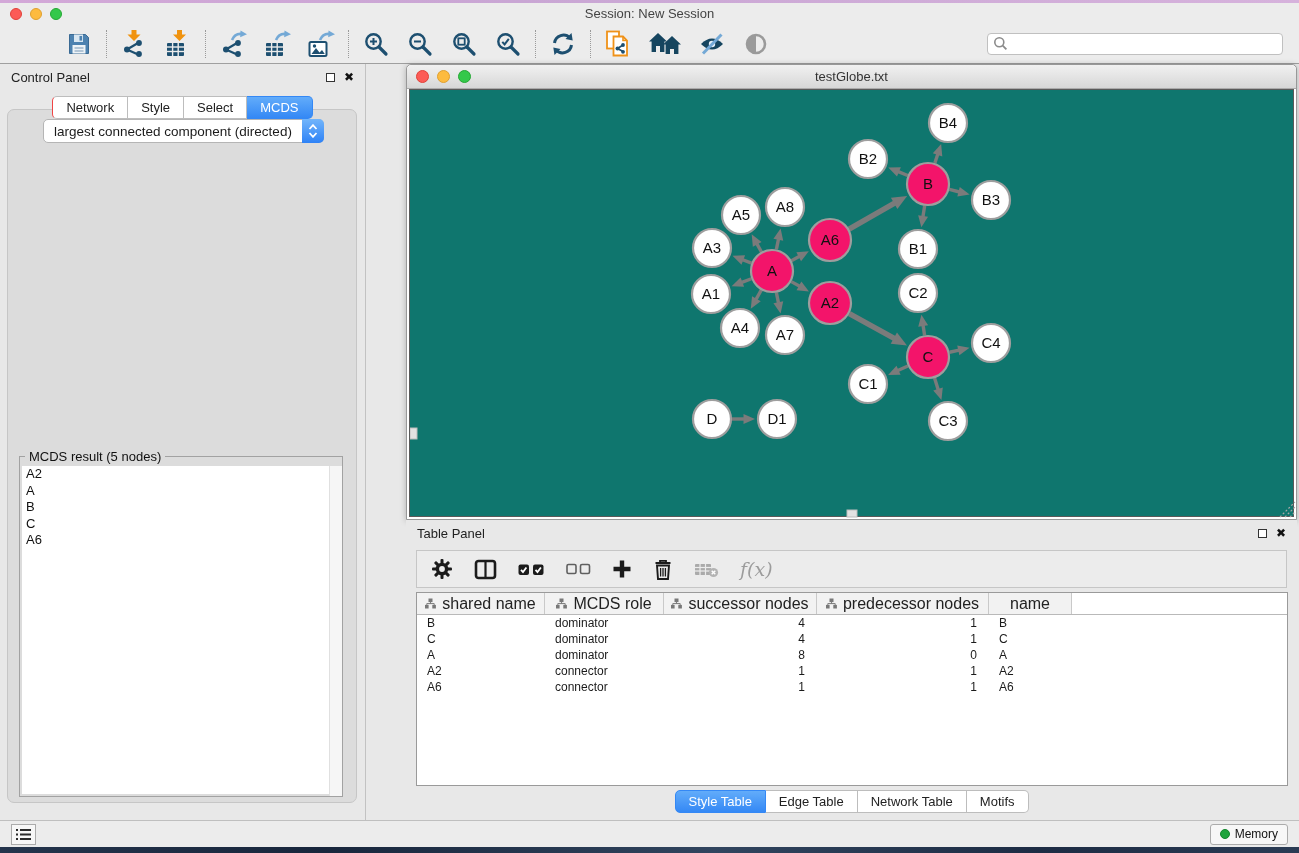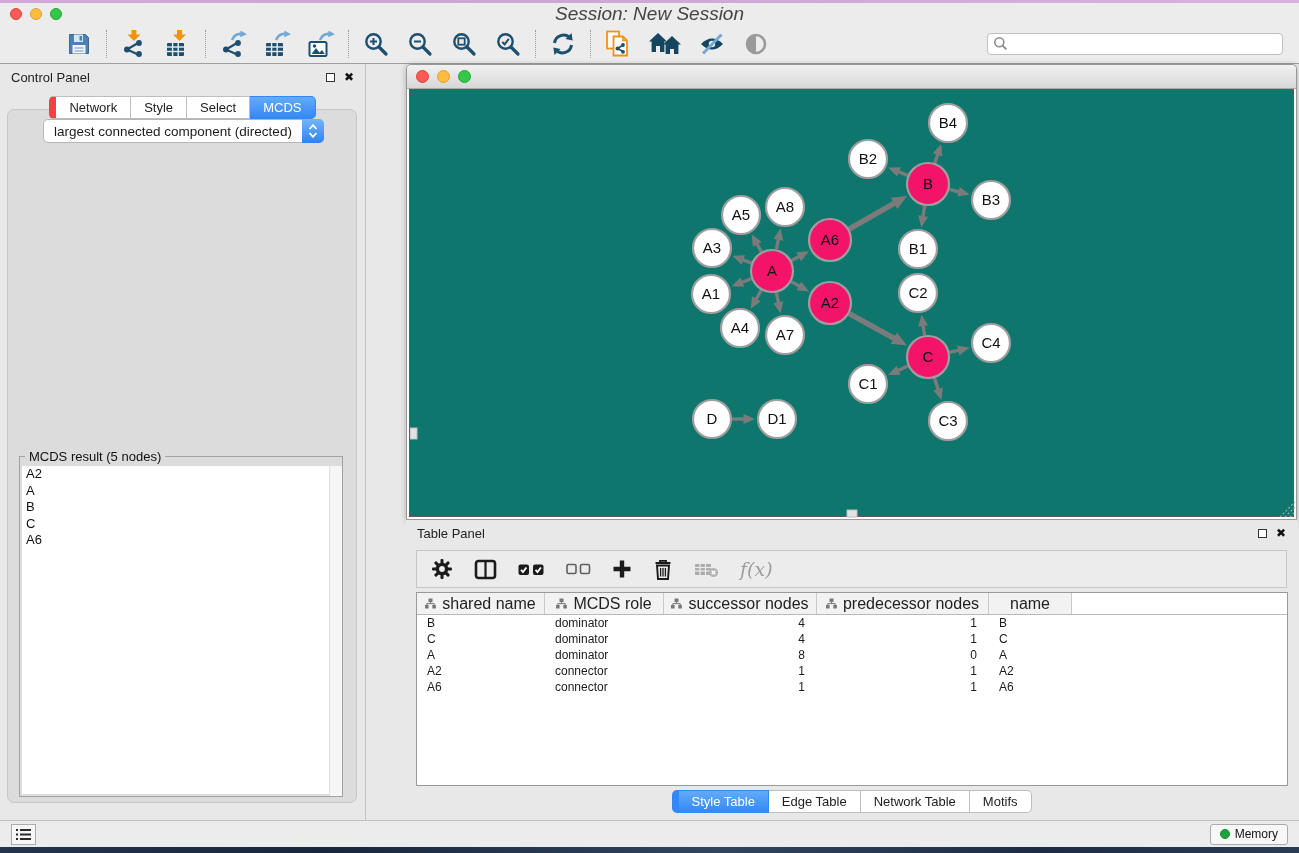--- a/index.html
+++ b/index.html
@@ -8,42 +8,42 @@
 
   .top-strip { position:absolute; top:0; left:0; right:0; height:3px; background:linear-gradient(90deg,#d3a8d8,#c9a6d4 40%,#d6b2dc); }
 
   
   .titlebar { position:absolute; top:3px; left:0; right:0; height:21px; background:#ececec; display:flex; align-items:center; }
   .traffic { display:flex; gap:8px; margin-left:10px; z-index:2; }
   .light { width:12px; height:12px; border-radius:50%; }
   .light.red { background:#fc5b56; border:1px solid #e14138; }
   .light.yellow { background:#fdbb3f; border:1px solid #e0a02e; }
   .light.green { background:#34c84a; border:1px solid #24a833; }
-  .tb-title { position:absolute; left:0; right:0; text-align:center; font-size:19px; color:#444;font-style:italic; }
+  .tb-title { position:absolute; left:0; right:0; text-align:center; font-size:13px; color:#444; }
 
   
   .toolbar { position:absolute; top:24px; left:0; right:0; height:40px; background:#ececec; border-bottom:1px solid #9f9f9f; display:flex; align-items:center; padding:0 8px; }
   .tgroup { display:flex; align-items:center; gap:16px; padding:0 13px; }
   .tsep { width:0; height:28px; border-left:1px dotted #9a9a9a; }
   .tbtn { display:flex; align-items:center; justify-content:center; width:28px; height:28px; }
   .search-box { margin-left:auto; margin-right:8px; width:296px; height:22px; background:#fff; border:1px solid #c0c0c0; border-radius:4px; display:flex; align-items:center; padding:0 5px; gap:4px; }
   .search-box input { border:none; outline:none; flex:1; font-size:12px; font-family:inherit; background:transparent; }
 
   
   .main { position:absolute; top:64px; left:0; right:0; bottom:33px; }
 
   
   .control-panel { position:absolute; left:0; top:0; bottom:0; width:366px; background:#e8e8e8; border-right:1px solid #c2c2c2; }
   .panel-head { height:26px; display:flex; align-items:center; padding:0 11px; font-size:13px; color:#222; }
   .panel-btns { margin-left:auto; display:flex; gap:9px; align-items:center; }
   .float-glyph { width:9px; height:9px; border:1.4px solid #333; background:#fff; display:inline-block; }
   .close-glyph { font-size:12px; font-weight:bold; color:#111; line-height:1; }
   .cp-tabs { position:absolute; top:32px; left:0; right:0; display:flex; justify-content:center; z-index:2; }
   .seg-tab { background:#fff; border:1px solid #bdbdbd; border-left:none; height:23px; display:flex; align-items:center; padding:0 13px; font-size:13px; color:#222; cursor:default; }
-  .seg-tab:first-child { border-left:7px solid #ef4444; border-radius:5px 0 0 5px; }
+  .seg-tab:first-child { border-left:1px solid #ef4444; border-radius:5px 0 0 5px; }
   .seg-tab:last-child { border-radius:0 5px 5px 0; }
   .seg-tab.selected { background:linear-gradient(#62acfa,#3488f5); border-color:#3488f5; color:#fff; }
   .cp-body { position:absolute; top:45px; left:7px; right:8px; bottom:17px; background:#dcdcdc; border:1px solid #c6c6c6; border-radius:7px; }
   .opt-label { text-align:center; margin-top:30px; font-size:13.5px; color:#1c1c1c; }
   .dropdown { position:relative; margin:9px 32px 0 35px; height:24px; background:#fff; border:1px solid #b5b5b5; border-radius:5px; display:flex; align-items:center; padding-left:10px; font-size:13.5px; }
   .dd-stepper { position:absolute; right:-1px; top:-1px; width:22px; height:24px; border-radius:0 5px 5px 0; background:linear-gradient(#72b5fb,#2e82f6); display:flex; flex-direction:column; align-items:center; justify-content:center; }
   .dd-stepper svg { display:block; }
   .btn-row { display:flex; justify-content:center; gap:13px; margin-top:13px; }
   .mac-btn { background:#fff; border:1px solid #b5b5b5; border-radius:5px; height:24px; padding:0 17px; font-size:13.5px; color:#111; display:flex; align-items:center; font-family:inherit; }
   .result-box { position:absolute; left:11px; right:13px; top:346px; bottom:5px; border:1px solid #a2a2a2; background:#dcdcdc; }
@@ -302,20 +302,21 @@
 
   <div class="right-area">
 
     <div class="net-window">
       <div class="net-titlebar">
         <div class="net-traffic">
           <span class="light red"></span>
           <span class="light yellow"></span>
           <span class="light green"></span>
         </div>
+        <div class="net-title">testGlobe.txt</div>
       </div>
       <div class="net-canvas">
         <svg id="graph-svg" width="886" height="428" viewBox="0 0 886 428">
           <g id="graph-layer">
               <line x1="351.34505057363026" y1="161.7523494233321" x2="346.25595031502934" y2="152.5591360529563" stroke="#7b7b7b" stroke-width="3.4"></line>
               <polygon points="341.65494942636974,144.2476505766679 351.59904812121476,151.88734305393297 342.8501160409112,156.73050188410105" fill="#7b7b7b"></polygon>
               <line x1="366.3793183343823" y1="159.44027896919482" x2="368.72961238486175" y2="147.8696005668347" stroke="#7b7b7b" stroke-width="3.4"></line>
               <polygon points="370.6206816656177,138.55972103080518 373.2314291341918,150.82487482744932 363.4315559383713,148.83427558454827" fill="#7b7b7b"></polygon>
               <line x1="341.4575854193549" y1="173.12540774408606" x2="331.4130026950146" y2="169.27498436642225" stroke="#7b7b7b" stroke-width="3.4"></line>
               <polygon points="322.5424145806451,165.87459225591394 335.07017498778094,165.3221258031769 331.4908148714564,174.65958697619737" fill="#7b7b7b"></polygon>

